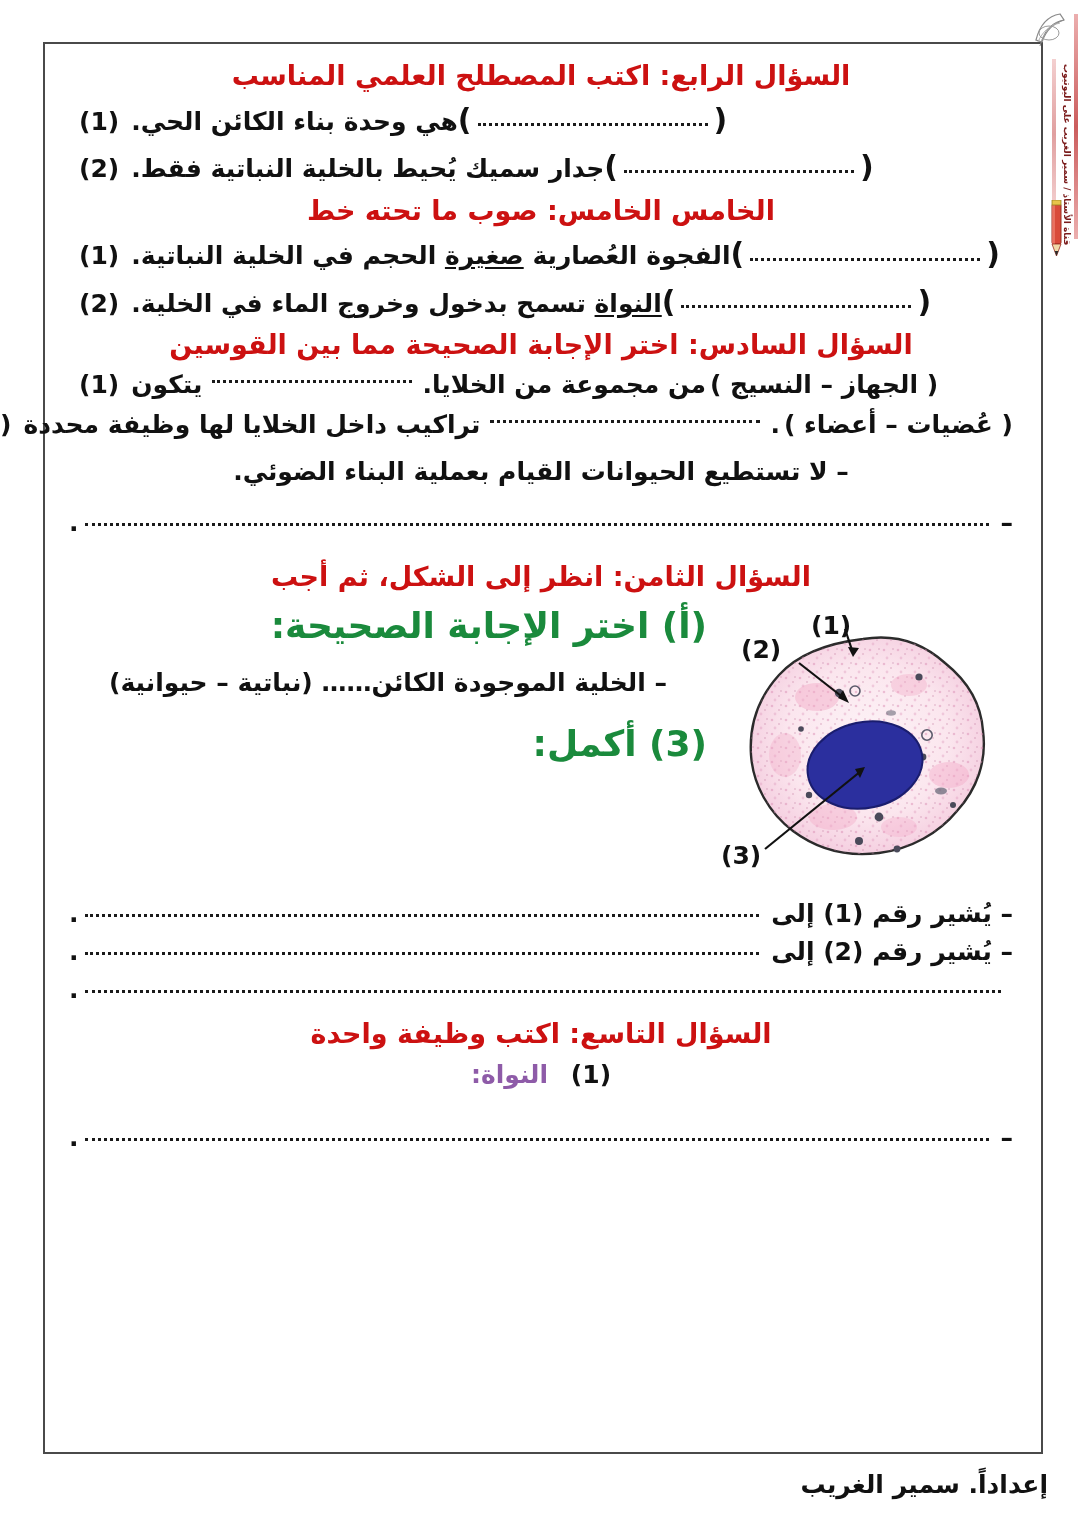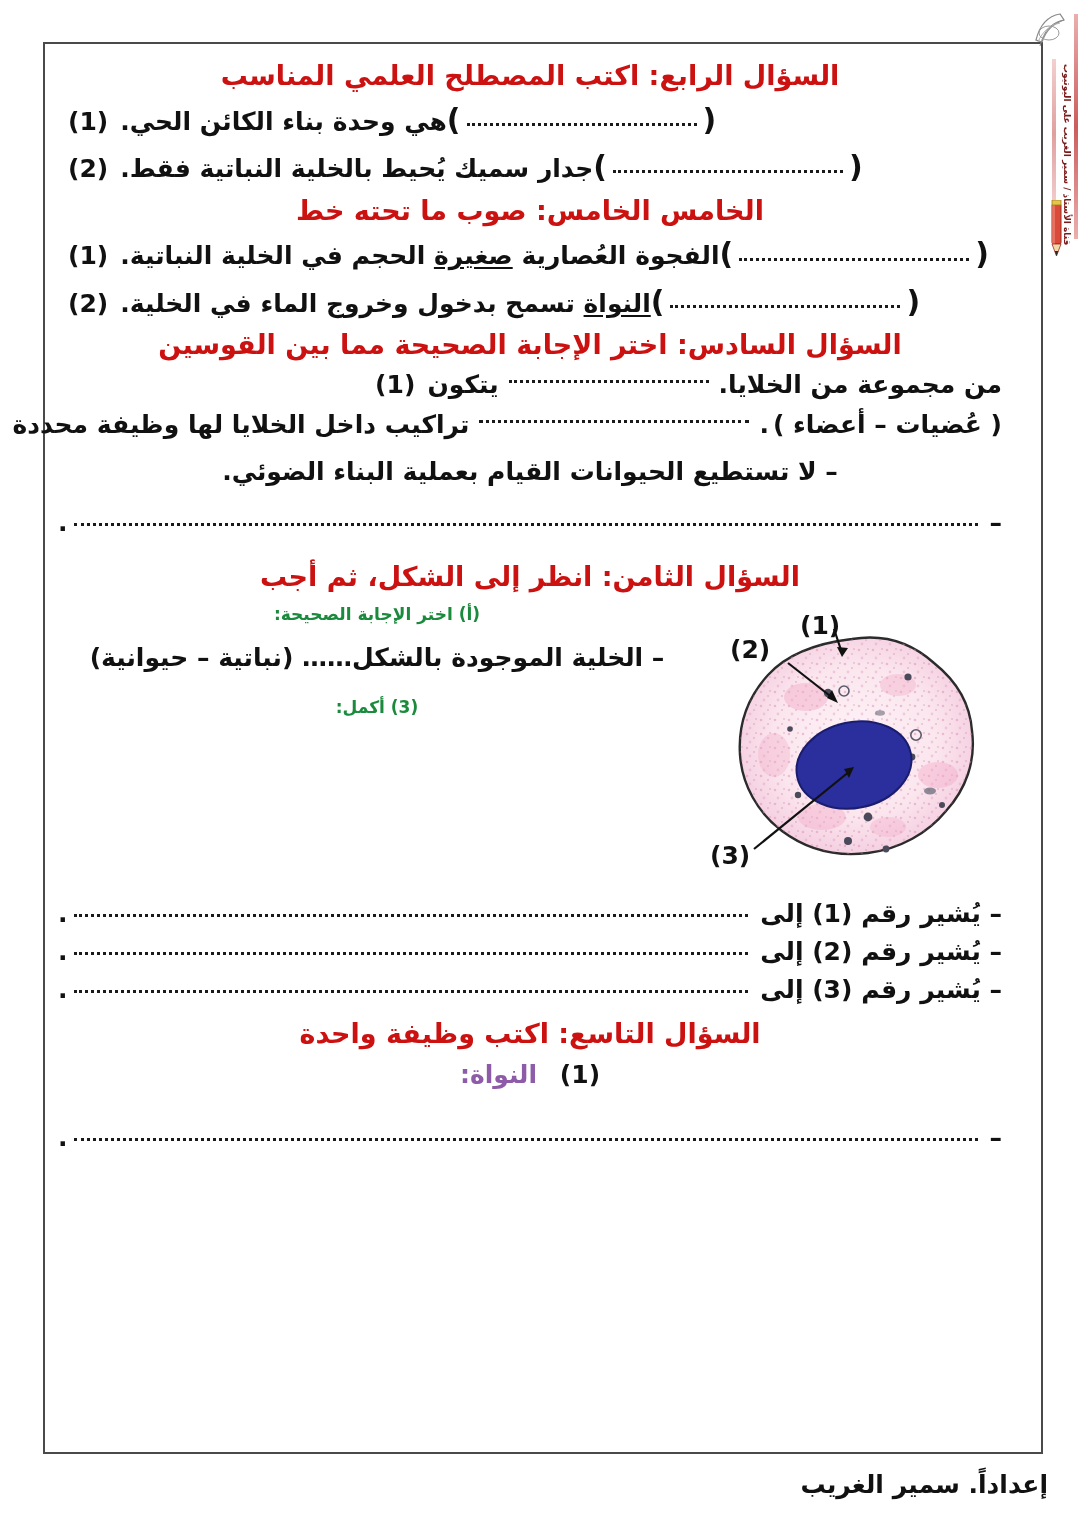--- a/index.html
+++ b/index.html
@@ -31,21 +31,21 @@
     width: 1000px;
     height: 1412px;
     border: 2px solid #4a4a4a;
     box-sizing: border-box;
     pointer-events: none;
   }
 
   
   #content {
     position: absolute;
-    left: 32px;
+    left: 43px;
     top: 42px;
     width: 1000px;
     height: 1412px;
     box-sizing: border-box;
     padding: 14px 30px 0 26px;
     direction: rtl;
     text-align: right;
   }
 
   
@@ -55,23 +55,22 @@
     font-size: 27px;
     line-height: 1.32;
     text-align: center;
     margin: 2px 0 4px 0;
     white-space: nowrap;
   }
 
   .sub-head-green {
     color: #1a8a3c;
     font-weight: bold;
-    font-size: 17px;
+    font-size: 36px;
     line-height: 1.3;
-    text-align: center;
     margin: 4px 0 4px 0;
   }
 
   .item {
     font-size: 25px;
     font-weight: bold;
     color: #111;
     line-height: 1.45;
     display: flex;
     align-items: baseline;
@@ -335,20 +334,21 @@
       </span>
       <span class="txt">
         <span></span><span class="u">النواة</span><span> تسمح بدخول وخروج الماء في الخلية.</span>
       </span>
       <span class="num" style="margin-right:12px;">(2)</span>
     </div>
 
     <div class="q-head">السؤال السادس: اختر الإجابة الصحيحة مما بين القوسين</div>
 
     <div class="item">
+      <span class="options">( الجهاز  –  النسيج )</span>
       <span class="txt">من مجموعة من الخلايا.</span>
       <span class="dots short"></span>
       <span class="txt">يتكون</span>
       <span class="num" style="margin-right:12px;">(1)</span>
     </div>
 
     <div class="item">
       <span class="options">( عُضيات – أعضاء )</span>
       <span class="txt">.</span>
       <span class="dots mid"></span>
@@ -364,21 +364,21 @@
       <span class="fill"></span>
       <span class="dot-end">.</span>
     </div>
 
     <div class="q-head" style="margin-top:22px;">السؤال الثامن: انظر إلى الشكل، ثم أجب</div>
 
     <div class="fig-block">
 
       <div class="fig-text">
         <div class="sub-head-green">(أ) اختر الإجابة الصحيحة:</div>
-        <div class="statement" style="margin-top:18px;">– الخلية الموجودة بالشكل……  (نباتية – حيوانية)</div>
+        <div class="statement" style="margin-top:18px;">– الخلية الموجودة الكائن……  (نباتية – حيوانية)</div>
         <div class="sub-head-green" style="margin-top:24px;">(3) أكمل:</div>
       </div>
 
       <div class="fig-art">
         <svg width="300" height="290" viewBox="0 0 300 290">
           <defs>
             <radialGradient id="cytoGrad" cx="50%" cy="48%" r="58%">
               <stop offset="0%" stop-color="#fdf3f7"></stop>
               <stop offset="60%" stop-color="#fbe6ee"></stop>
               <stop offset="100%" stop-color="#f3c8dc"></stop>
@@ -455,21 +455,20 @@
       <span class="dot-end">.</span>
     </div>
 
     <div class="ref-line">
       <span class="lead">– يُشير رقم (2) إلى</span>
       <span class="fill"></span>
       <span class="dot-end">.</span>
     </div>
 
     <div class="ref-line">
-      <span class="lead">– يُشير رقم (3) إلى</span>
       <span class="fill"></span>
       <span class="dot-end">.</span>
     </div>
 
     <div class="q-head" style="margin-top:12px;">السؤال التاسع: اكتب وظيفة واحدة</div>
 
     <div class="purple-item">
       <span>(1)</span>
       <span class="pp" style="margin-right:14px;">النواة:</span>
     </div>

